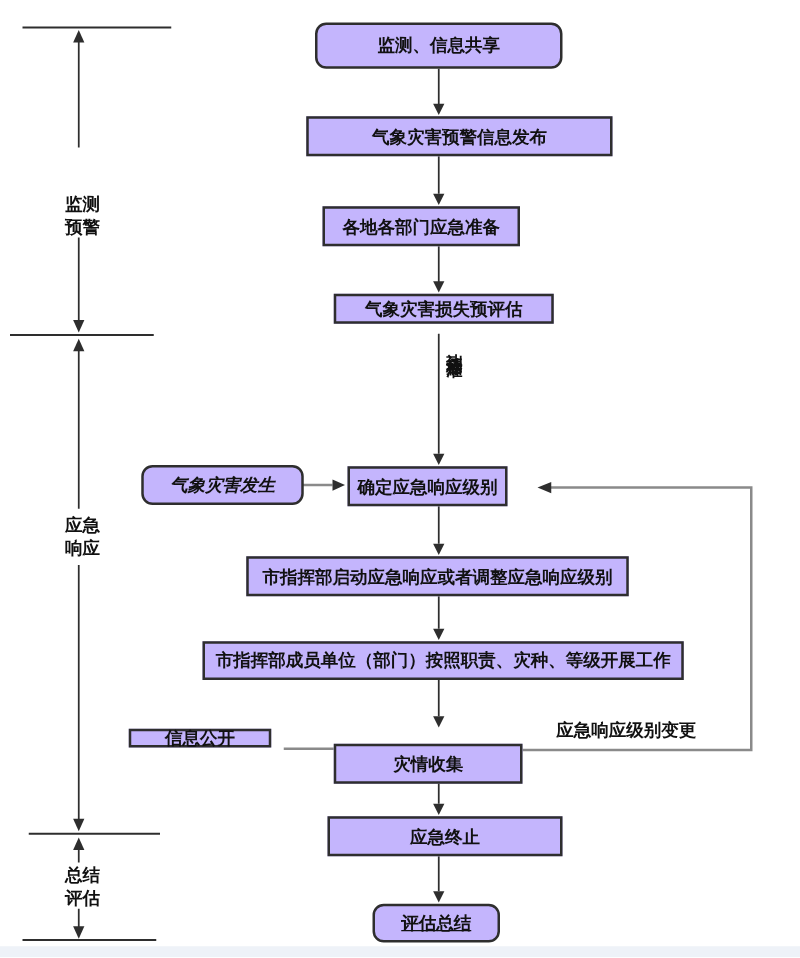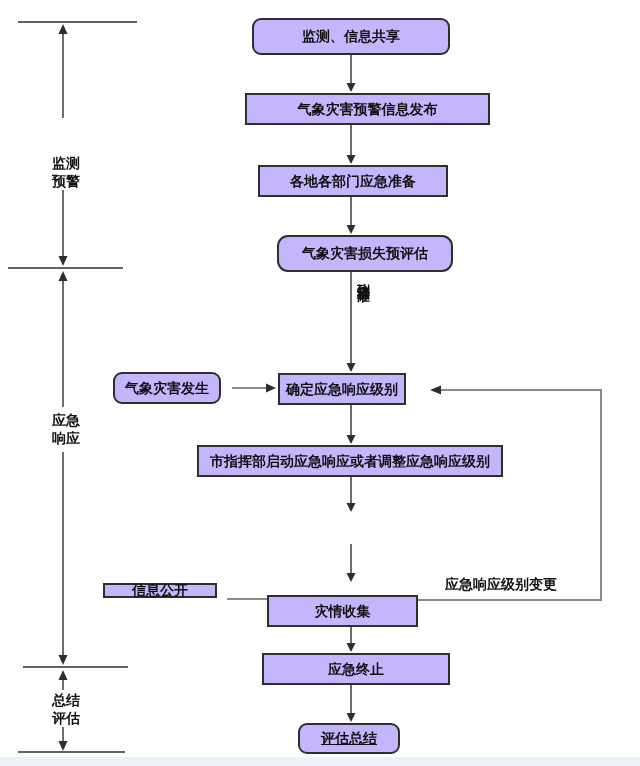--- a/index.html
+++ b/index.html
@@ -119,28 +119,29 @@
     <span>总结</span>
     <span>评估</span>
   </div>
   <div class="phase-label" style="left:38px;top:411px;">
     <span>应急</span>
     <span>响应</span>
   </div>
 
   <div class="node rounded" style="left:252px;top:18px;width:198px;height:37px;">监测、信息共享</div>
   <div class="node" style="left:245px;top:93px;width:245px;height:32px;">气象灾害预警信息发布</div>
-  <div class="node" style="left:258px;top:165px;width:190px;height:32px;">各地各部门应急准备</div>
-  <div class="node" style="left:277px;top:235px;width:176px;height:37px;border-radius:11px;">气象灾害损失预评估</div>
+  <div class="node" style="left:258px;top:165px;width:158px;height:32px;">各地各部门应急准备</div>
+  <div class="node" style="left:267px;top:235px;width:176px;height:24px;">气象灾害损失预评估</div>
   <div class="node" style="left:278px;top:373px;width:128px;height:32px;">确定应急响应级别</div>
   <div class="node" style="left:197px;top:445px;width:306px;height:32px;">市指挥部启动应急响应或者调整应急响应级别</div>
+  <div class="node" style="left:162px;top:513px;width:385px;height:31px;">市指挥部成员单位（部门）按照职责、灾种、等级开展工作</div>
   <div class="node" style="left:267px;top:583px;width:151px;height:32px;margin-top:12px;">灾情收集</div>
   <div class="node" style="left:262px;top:653px;width:188px;height:32px;">应急终止</div>
   <div class="node rounded" style="left:298px;top:723px;width:102px;height:31px;text-decoration:underline;">评估总结</div>
 
-  <div class="node rounded" style="left:113px;top:372px;width:108px;height:32px;">气象灾害发生</div>
+  <div class="node rounded" style="left:113px;top:372px;width:130px;height:32px;font-style:italic;">气象灾害发生</div>
   <div class="node" style="left:103px;top:583px;width:114px;height:15px;">信息公开</div>
 
   <div class="v-annotation" style="left:355px;top:273px;">达到启动标准</div>
   <div class="h-annotation" style="left:445px;top:576px;">应急响应级别变更</div>
 
   <div class="footer-strip"></div>
 </div>
 
 </body></html>

